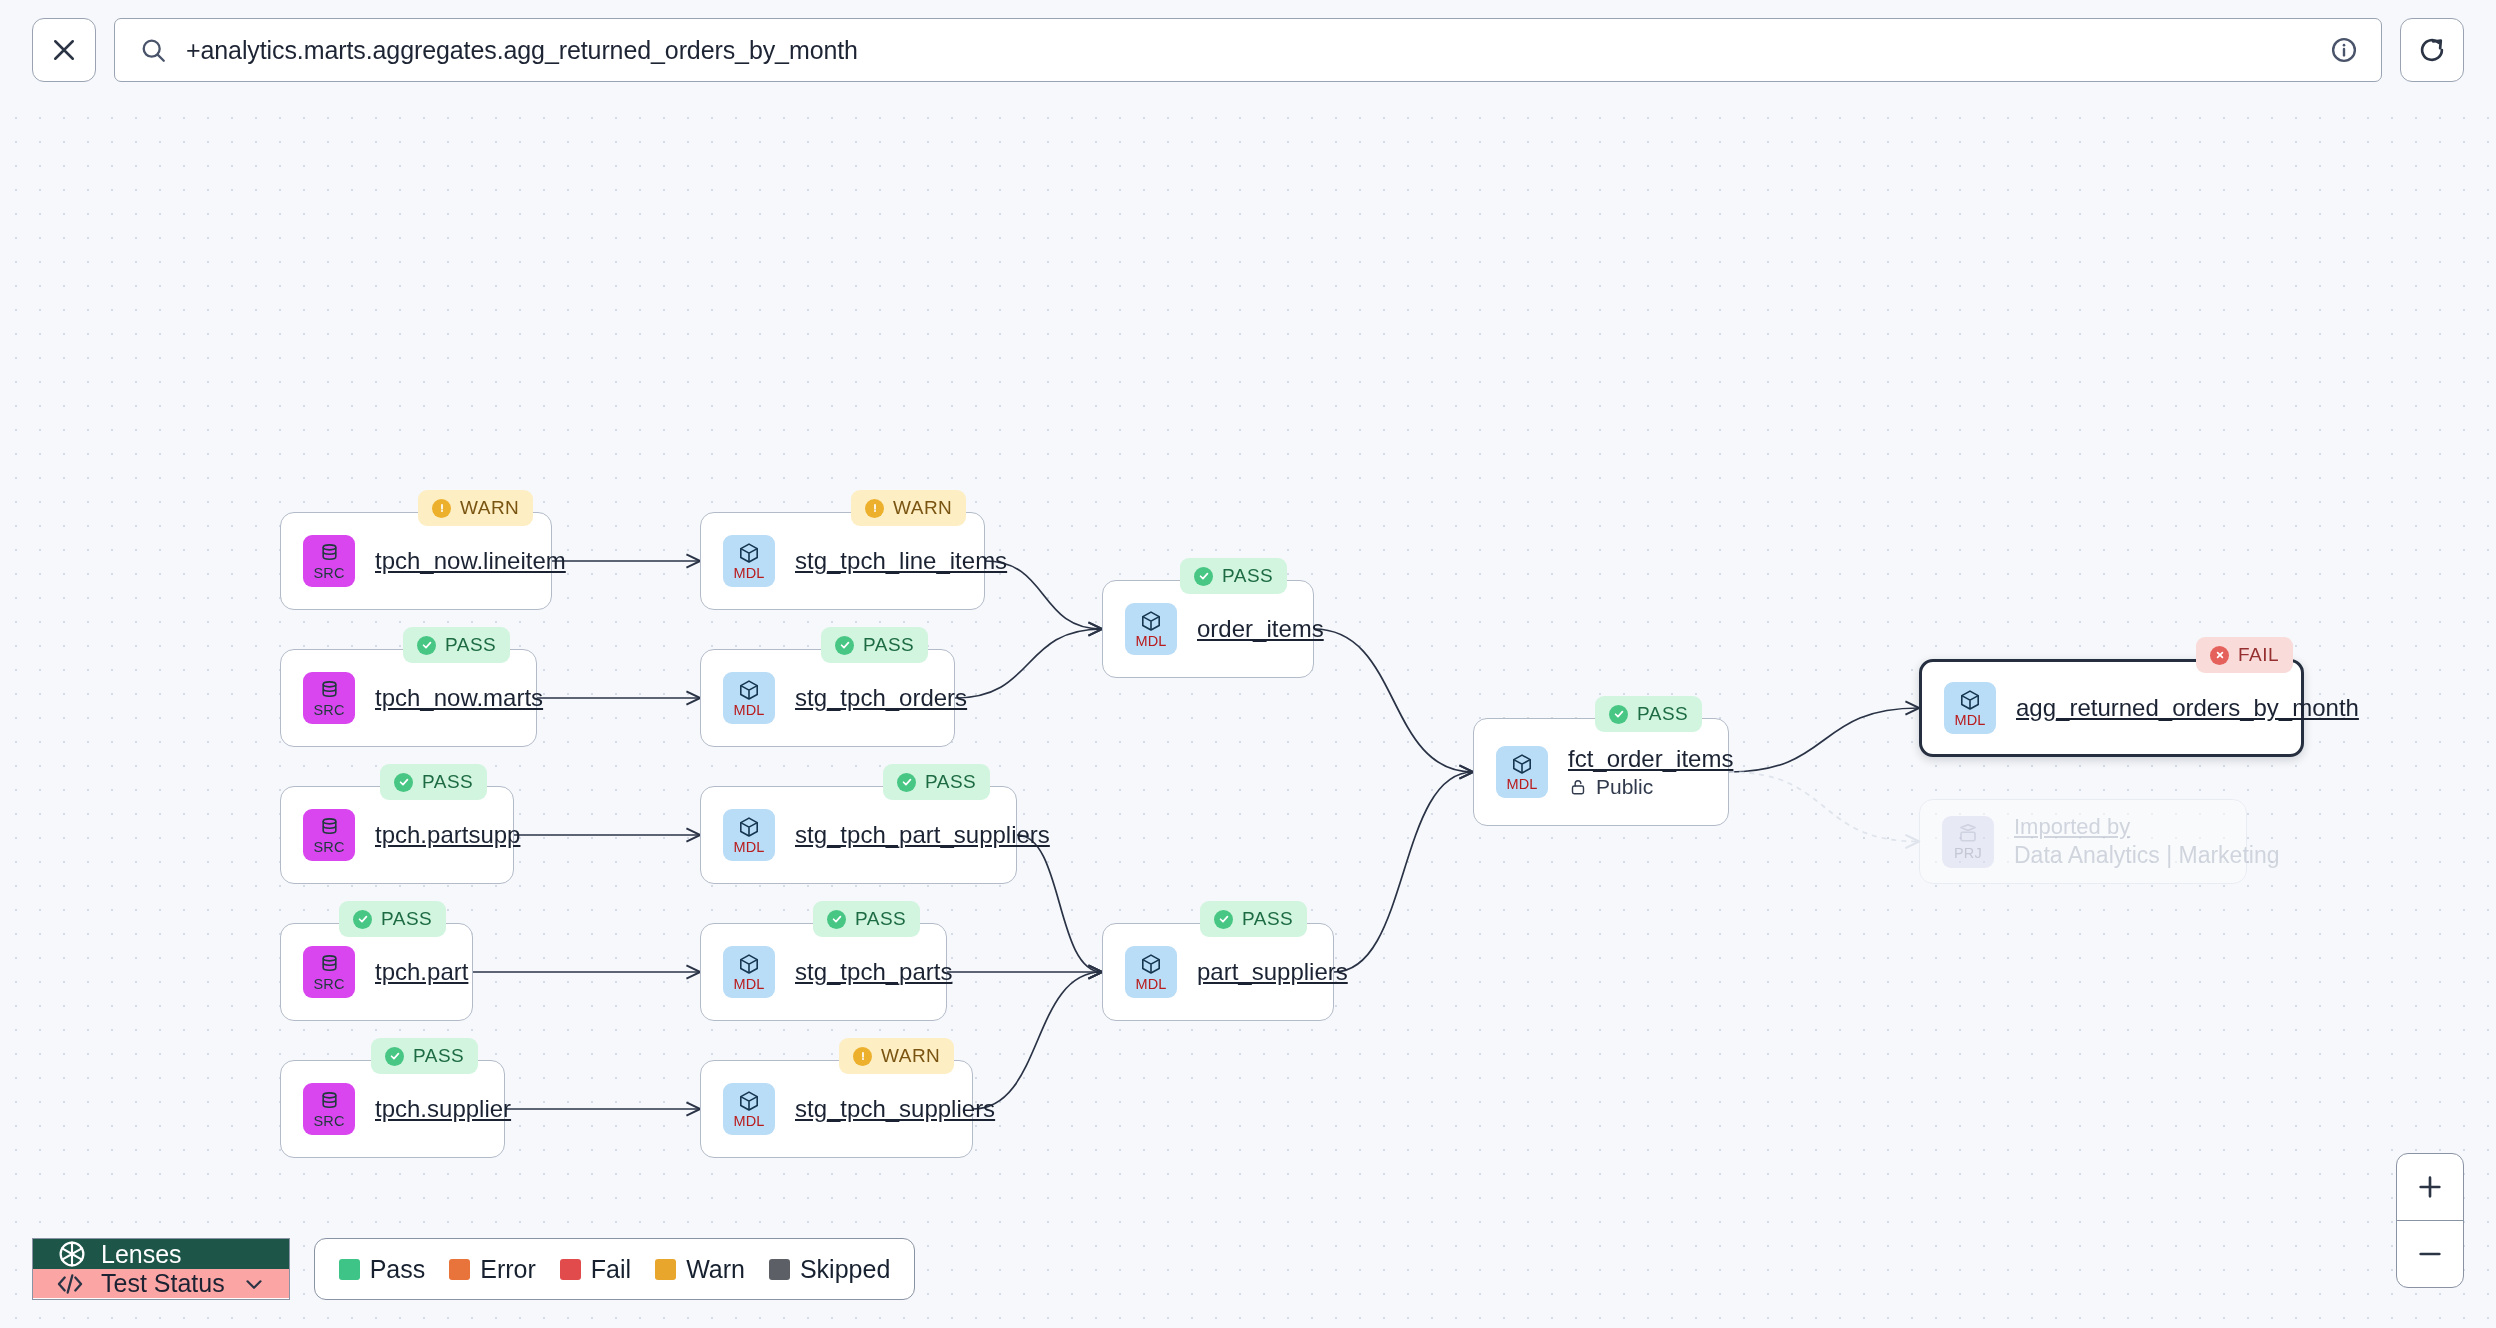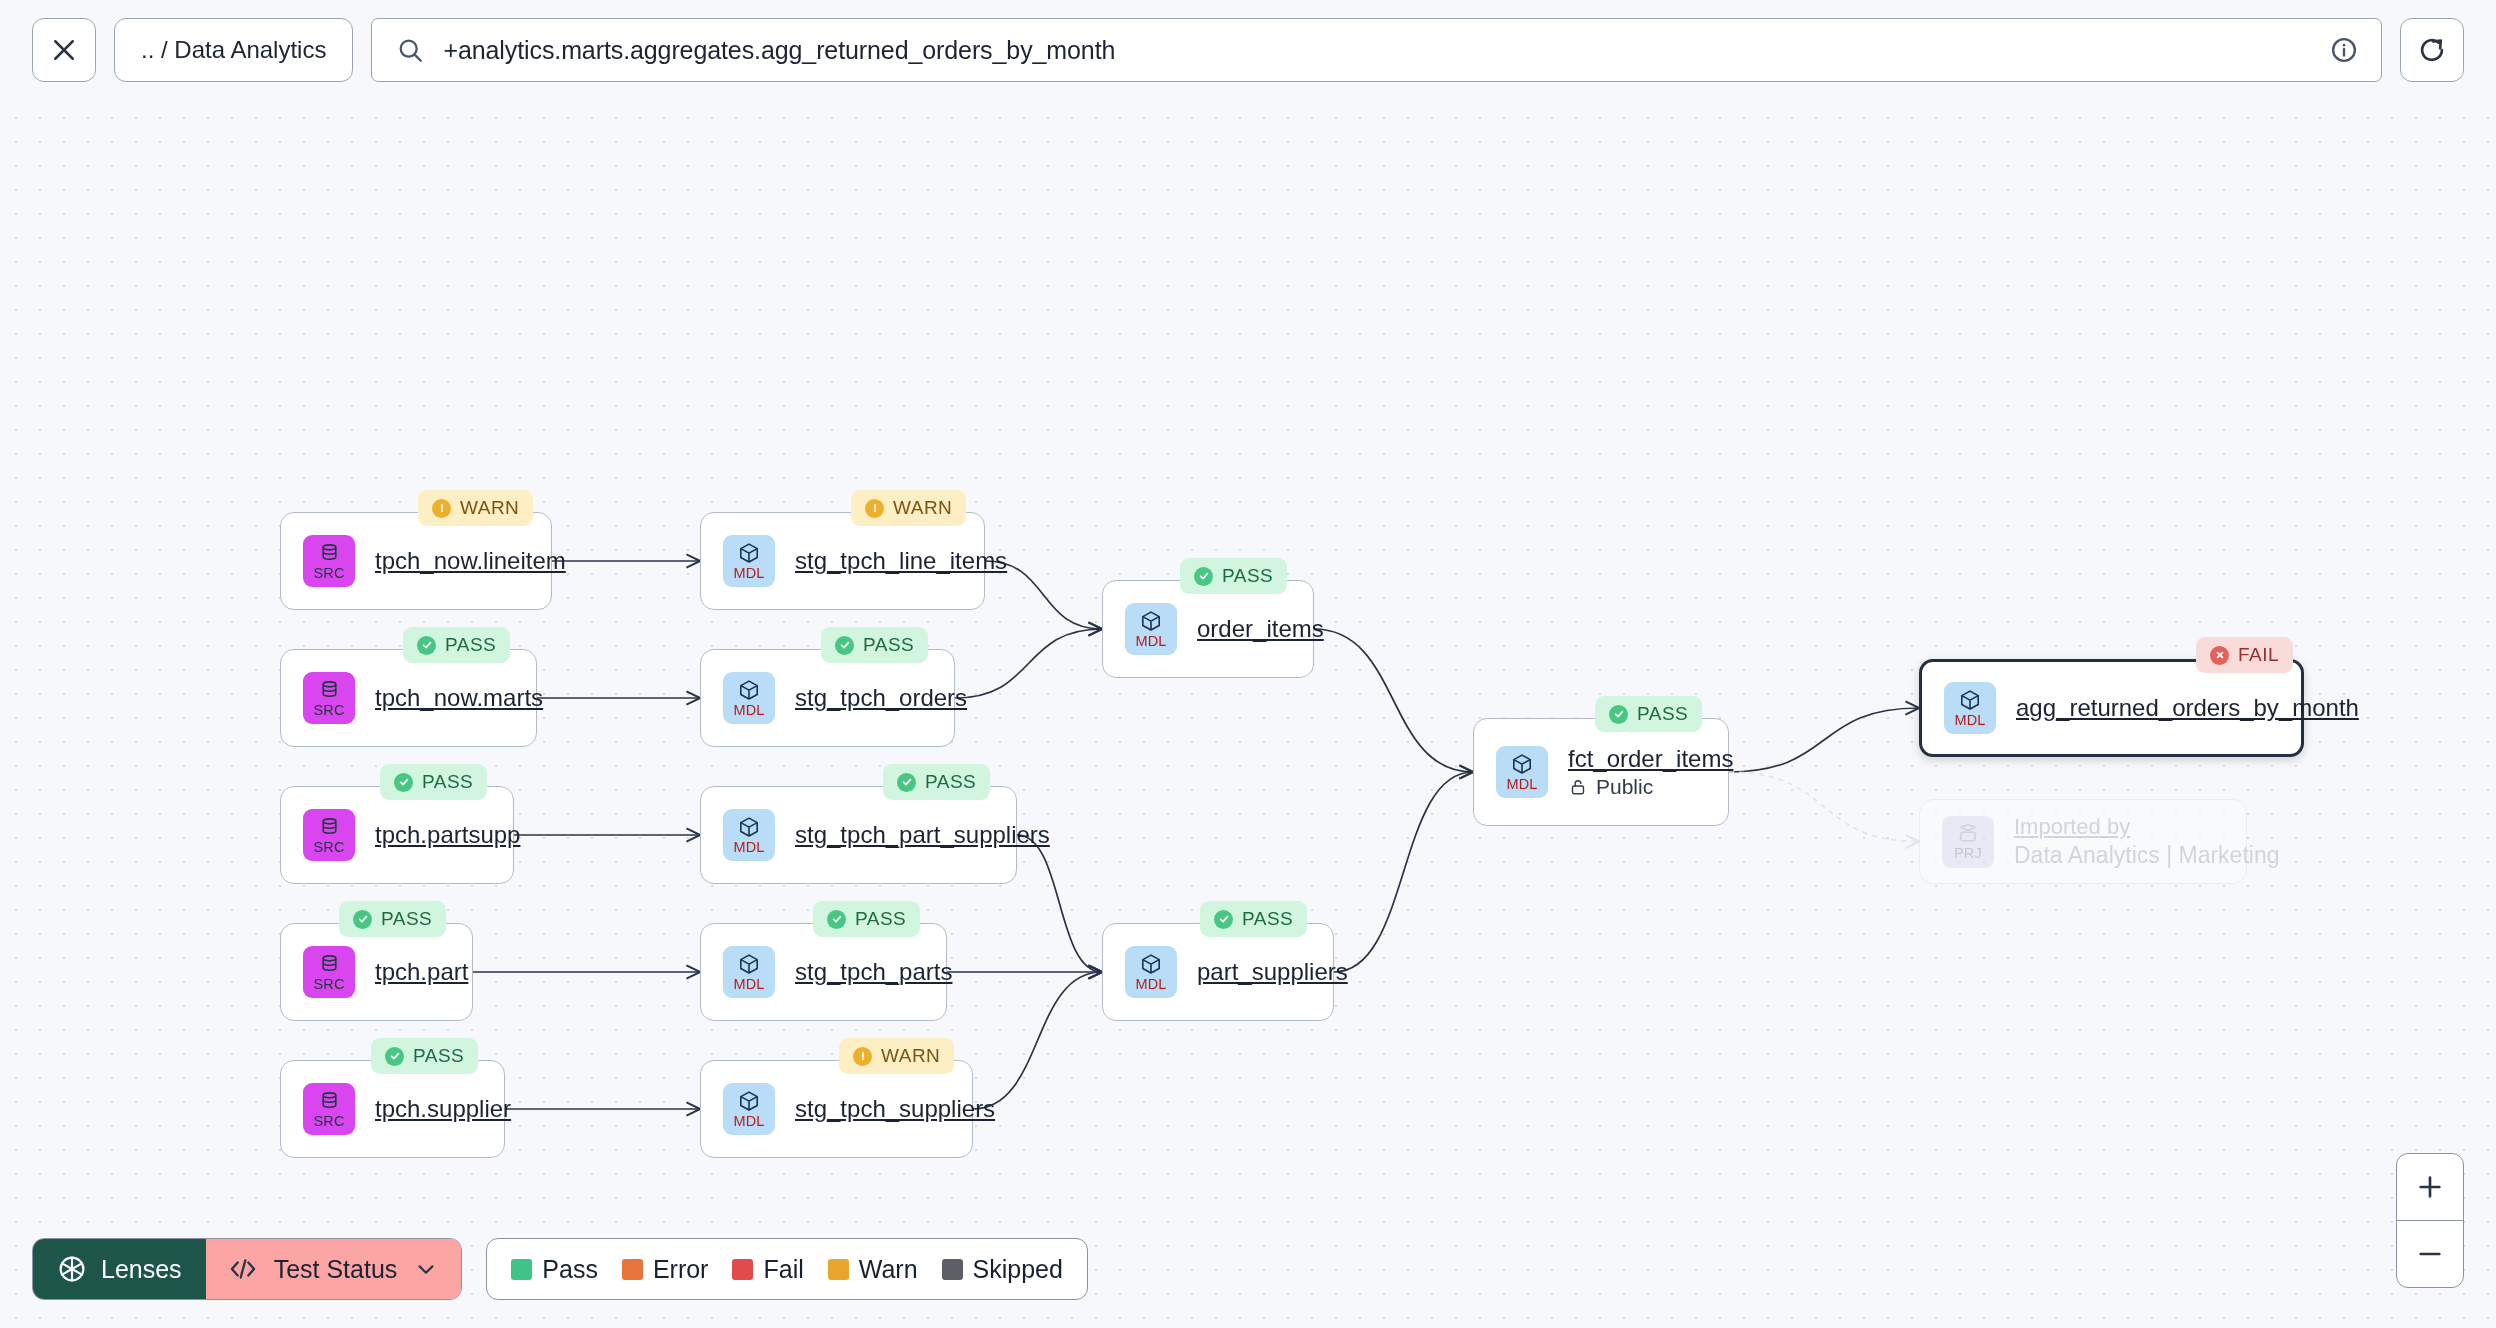--- a/index.html
+++ b/index.html
@@ -171,24 +171,25 @@
     position: absolute;
     left: 32px; bottom: 28px;
     display: flex;
     align-items: center;
     gap: 24px;
     z-index: 50;
   }
   .lens-group {
     display: flex;
     height: 62px;
-    border-radius: 12px;
+    border-radius: 0;
     border: 1.6px solid #8a93a4;
     overflow: hidden;
     background: #fff;
+    flex-direction: column;
   }
   .lens-btn {
     background: #1d5548;
     color: #ffffff;
     display: flex; align-items: center; gap: 14px;
     padding: 0 24px;
     font-size: 25px;
     cursor: pointer;
   }
   .teststatus-btn {
@@ -234,23 +235,20 @@
 </head>
 <body>
 
 <div class="topbar">
   <div class="tb-btn">
     <svg width="30" height="30" viewBox="0 0 24 24">
       <path class="icon-stroke" d="M5 5 L19 19 M19 5 L5 19"></path>
     </svg>
   </div>
 
-  <div class="tb-breadcrumb">
-    <span>.. / Data Analytics</span>
-  </div>
 
   <div class="tb-search">
     <svg width="29" height="29" viewBox="0 0 24 24">
       <circle class="icon-stroke-thin" cx="10.5" cy="10.5" r="6.6"></circle>
       <path class="icon-stroke-thin" d="M15.4 15.4 L20.5 20.5"></path>
     </svg>
     <div class="q-val" placeholder="Search lineage">+analytics.marts.aggregates.agg_returned_orders_by_month</div>
     <svg width="30" height="30" viewBox="0 0 24 24">
       <circle class="icon-stroke-thin" cx="12" cy="12" r="8.7"></circle>
       <path class="icon-stroke-thin" d="M12 11.2 L12 16.3"></path>

